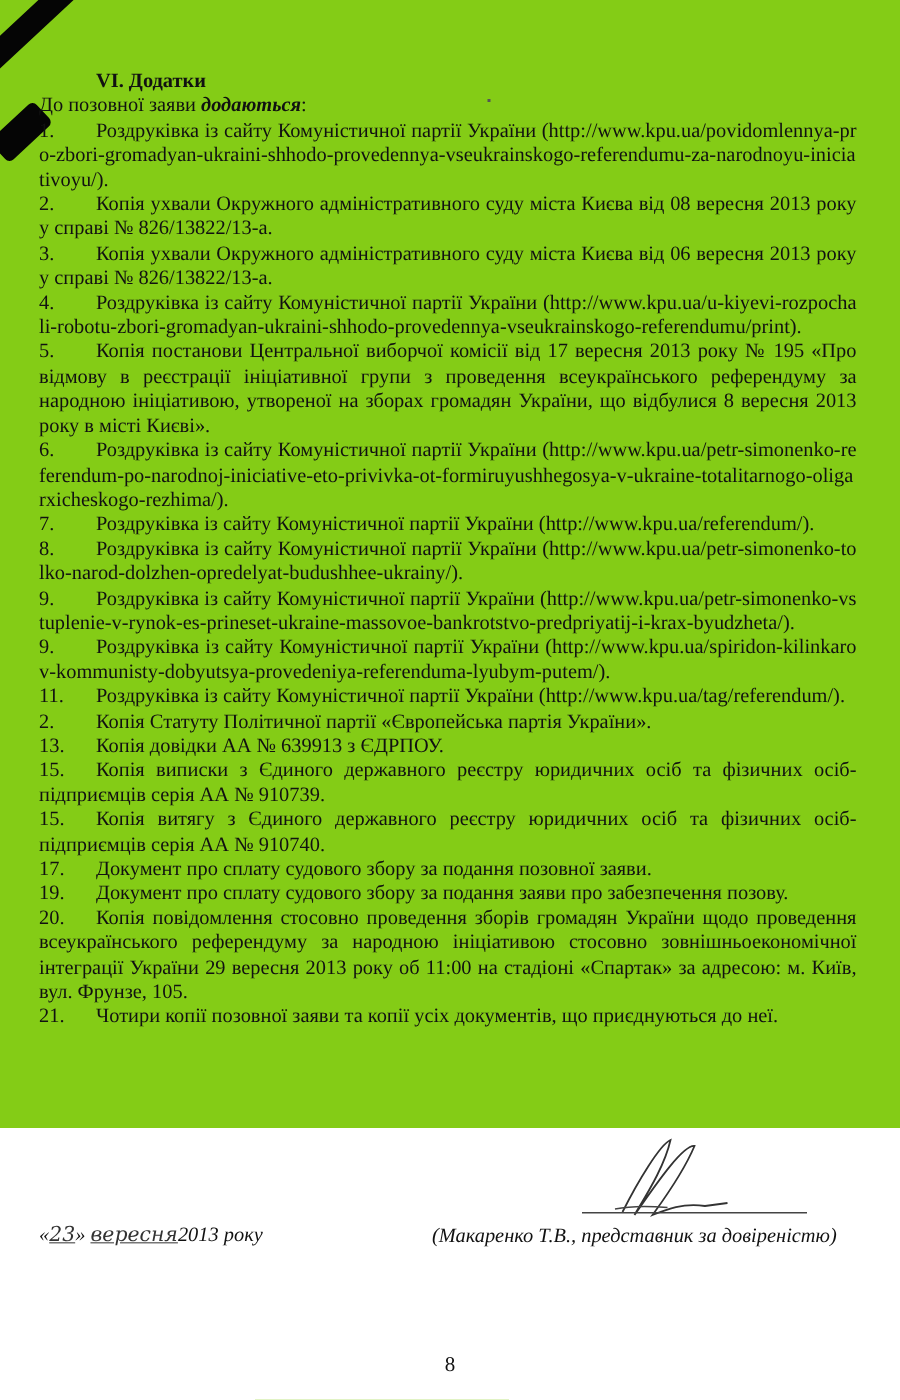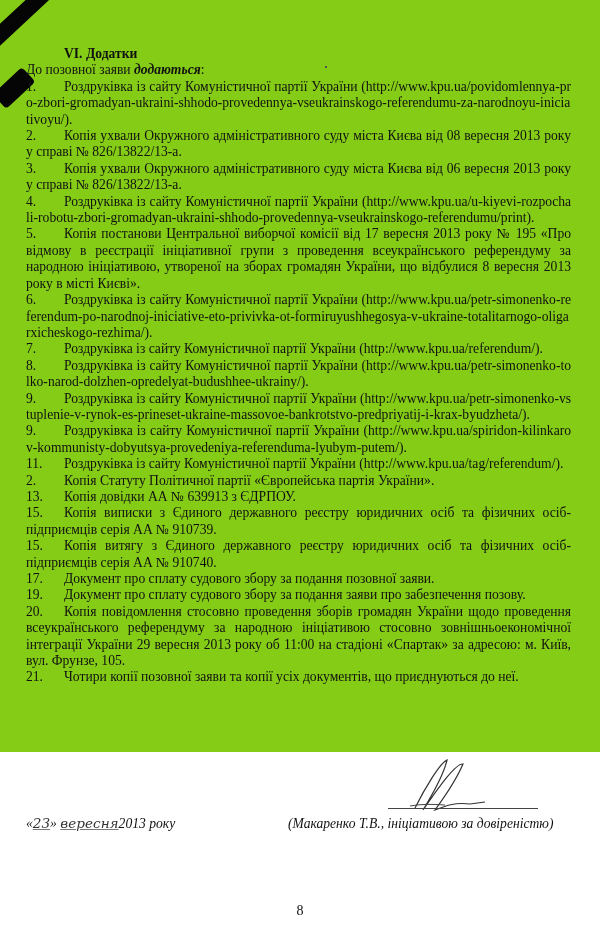--- a/index.html
+++ b/index.html
@@ -58,17 +58,17 @@
     <div class="item"><span class="num">21.</span><span>Чотири копії позовної заяви та копії усіх документів, що приєднуються до неї.</span></div>
   </div>
 
   <div class="sig-area">
     <div class="date"><span>«</span><span class="hand">23</span><span>» </span><span class="hand">вересня</span><span>2013 року</span></div>
     <svg class="sig-svg" width="110" height="60" viewBox="0 0 110 60">
       <path d="M30 50 C 40 30, 55 5, 62 2 C 58 20, 45 40, 38 52 C 50 35, 70 5, 78 6 C 70 25, 55 45, 50 52 C 60 48, 70 44, 85 46 L 100 44" fill="none" stroke="#333" stroke-width="1.2"></path>
       <path d="M25 48 C 35 46, 48 46, 60 47" fill="none" stroke="#444" stroke-width="1"></path>
     </svg>
     <div class="sig-line"></div>
-    <div class="sig-name">(Макаренко Т.В., ініціативою за довіреністю)</div>
+    <div class="sig-name">(Макаренко Т.В., представник за довіреністю)</div>
   </div>
 
   <div class="page-num">8</div>
 </div>
 
 </body></html>

